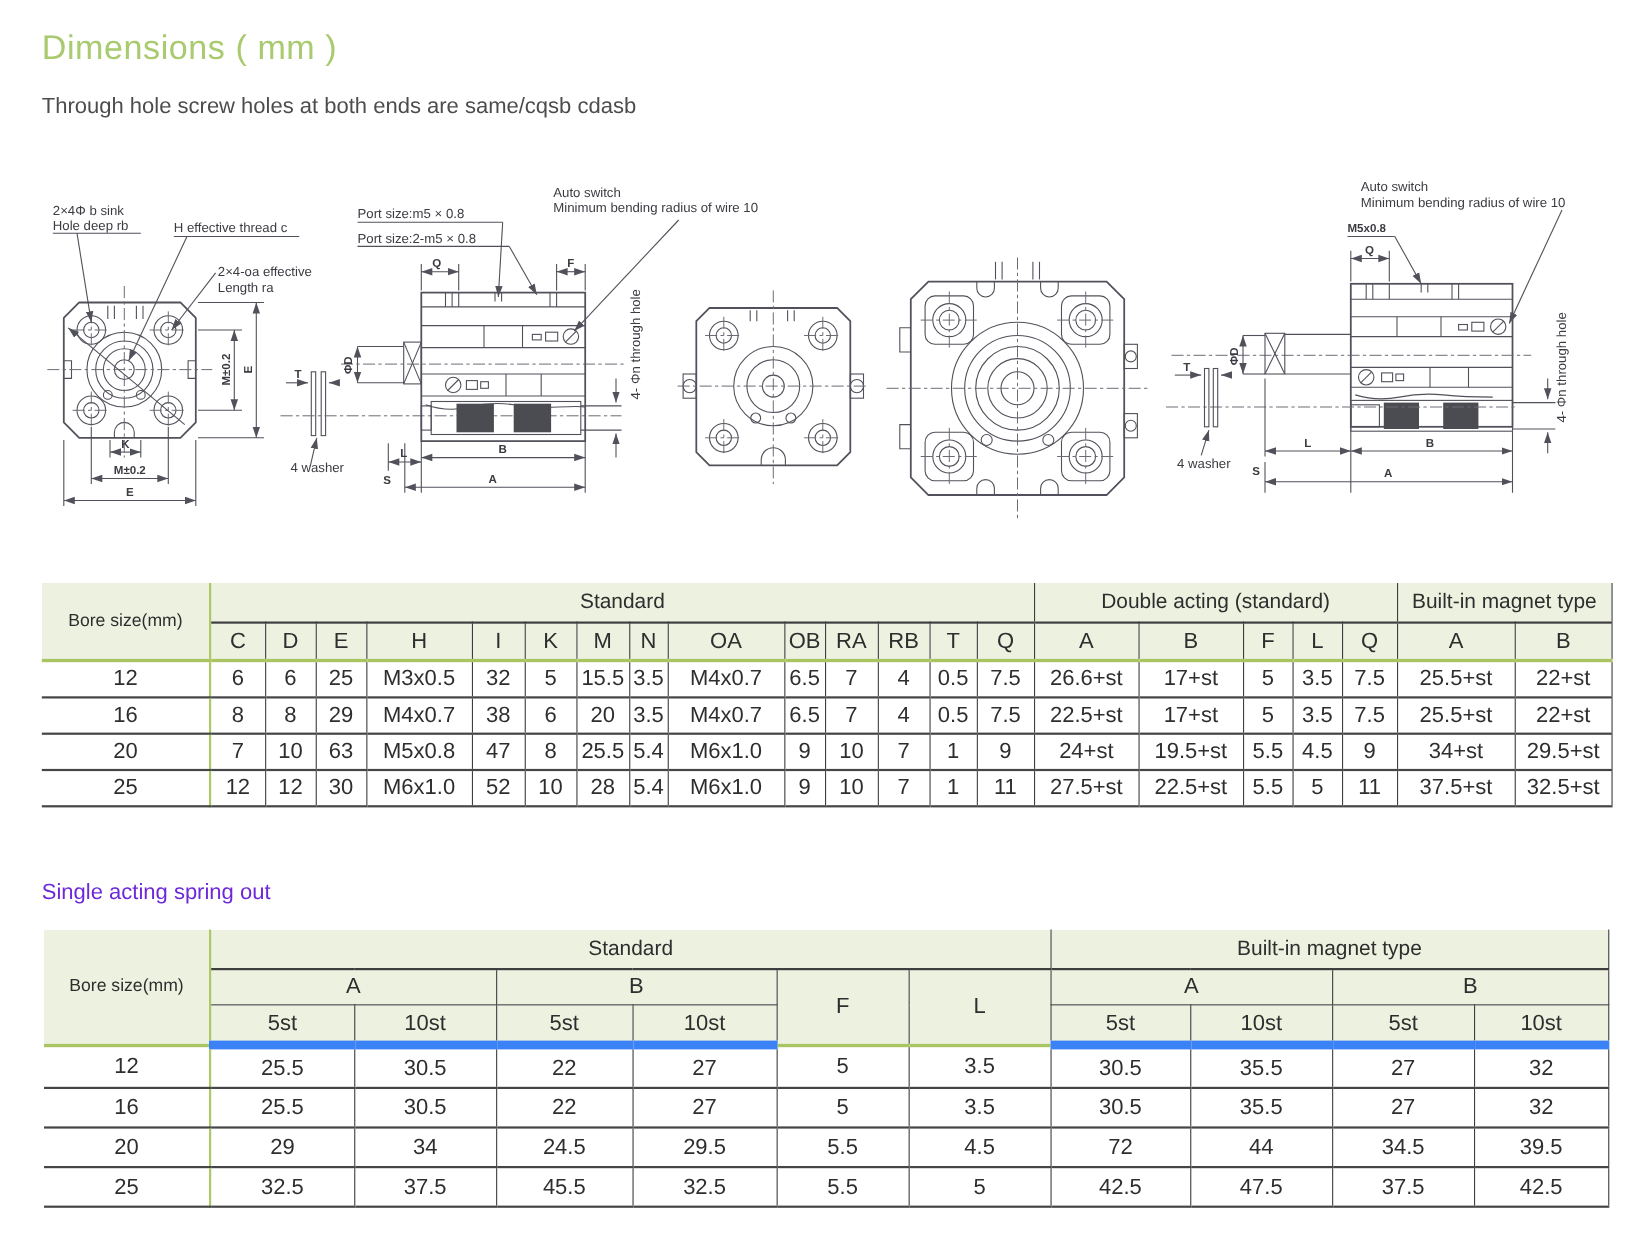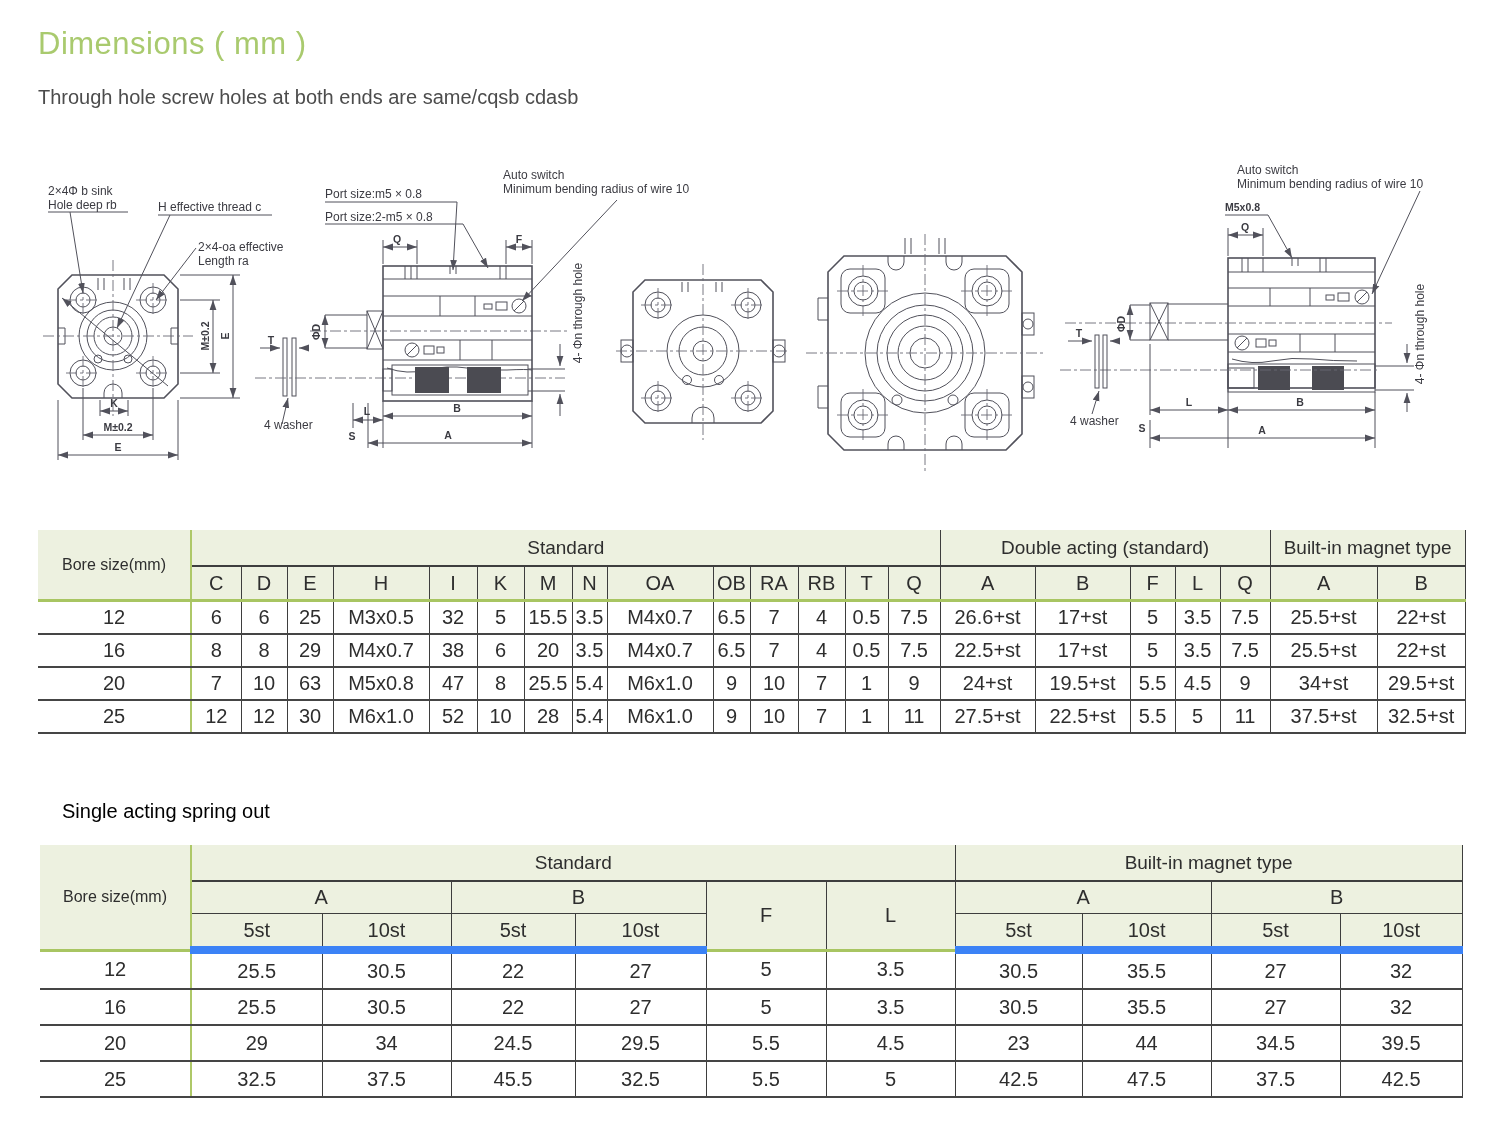--- a/index.html
+++ b/index.html
@@ -1,21 +1,21 @@
 <!DOCTYPE html>
 <html><head>
 <meta charset="utf-8">
 <style>
   html,body{margin:0;padding:0;background:#ffffff;}
   .page{position:relative;width:1500px;height:1134px;background:#fff;overflow:hidden;
         font-family:"Liberation Sans",sans-serif;color:#333;padding-left:32px;}
   .title{position:absolute;left:38px;top:26px;font-size:31px;font-weight:400;
          letter-spacing:.5px;color:#a9ca6e;}
   .subtitle{position:absolute;left:38px;top:86px;font-size:20px;color:#4c4c4c;}
-  .sect-heading{position:absolute;left:38px;top:800px;font-size:20px;color:#000000;margin-left:24px;}
+  .sect-heading{position:absolute;left:38px;top:800px;font-size:20px;color:#6d28d9;}
 
   
   .drawband{position:absolute;left:20px;top:148px;width:1460px;height:335px;}
   .ln{stroke:#51515b;stroke-width:1;fill:none;}
   .thick{stroke-width:1.6;}
   .cl{stroke:#6a6a74;stroke-width:.9;fill:none;stroke-dasharray:11 3 3 3;}
   .dimtxt{font-size:10.5px;font-weight:bold;fill:#3b3b42;}
   .lbl{font-size:12px;fill:#3b3b42;}
   .fillwash{fill:#4b4b52;stroke:none;}
 
@@ -579,21 +579,21 @@
           <td>32</td>
         </tr>
         <tr>
           <td class="bore">20</td>
           <td>29</td>
           <td>34</td>
           <td>24.5</td>
           <td>29.5</td>
           <td>5.5</td>
           <td>4.5</td>
-          <td>23</td>
+          <td>72</td>
           <td>44</td>
           <td>34.5</td>
           <td>39.5</td>
         </tr>
         <tr>
           <td class="bore">25</td>
           <td>32.5</td>
           <td>37.5</td>
           <td>45.5</td>
           <td>32.5</td>

